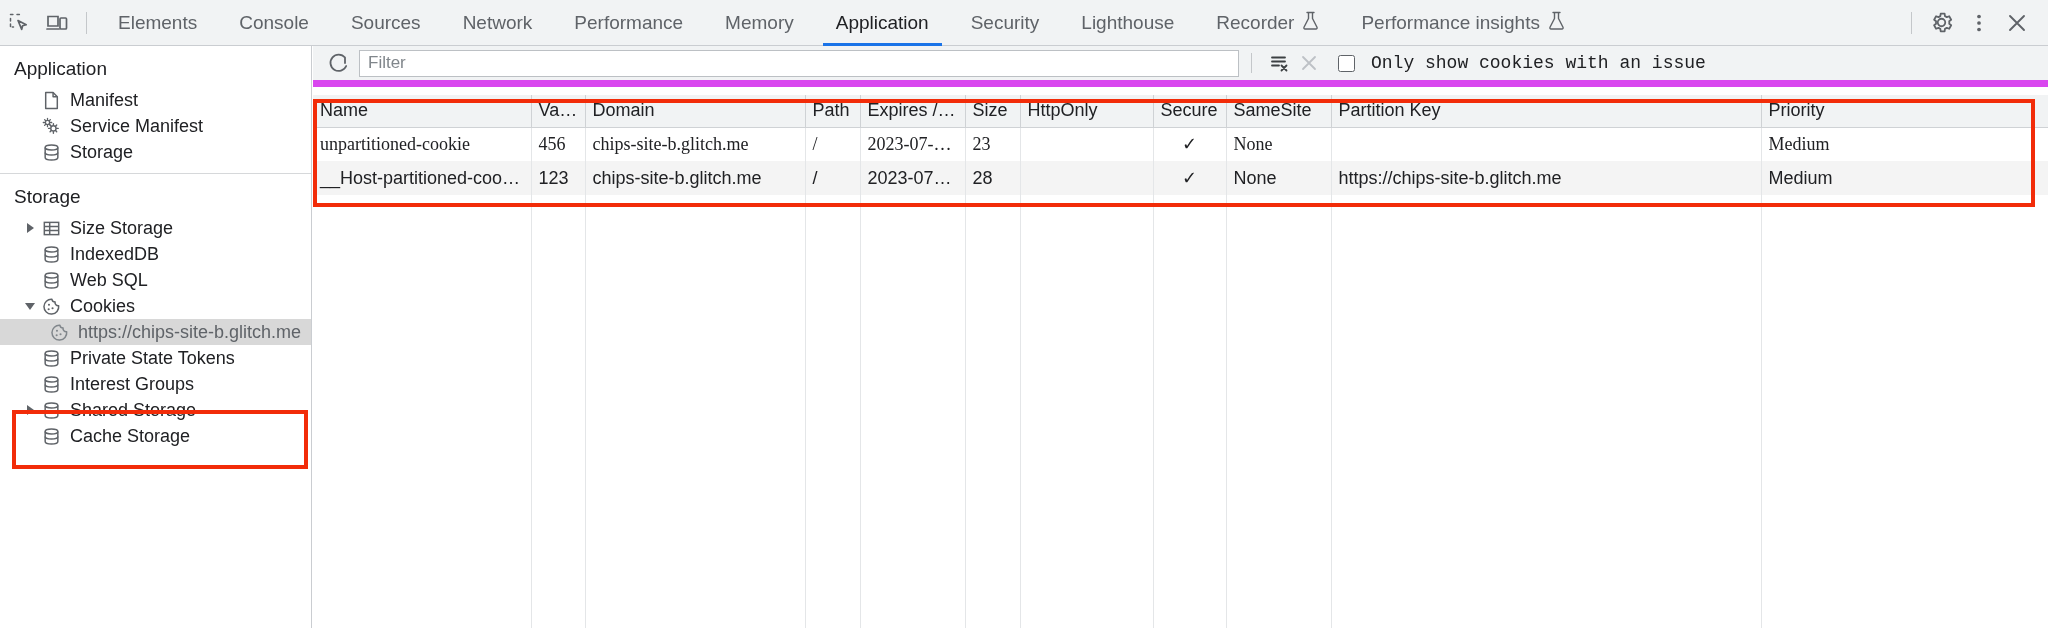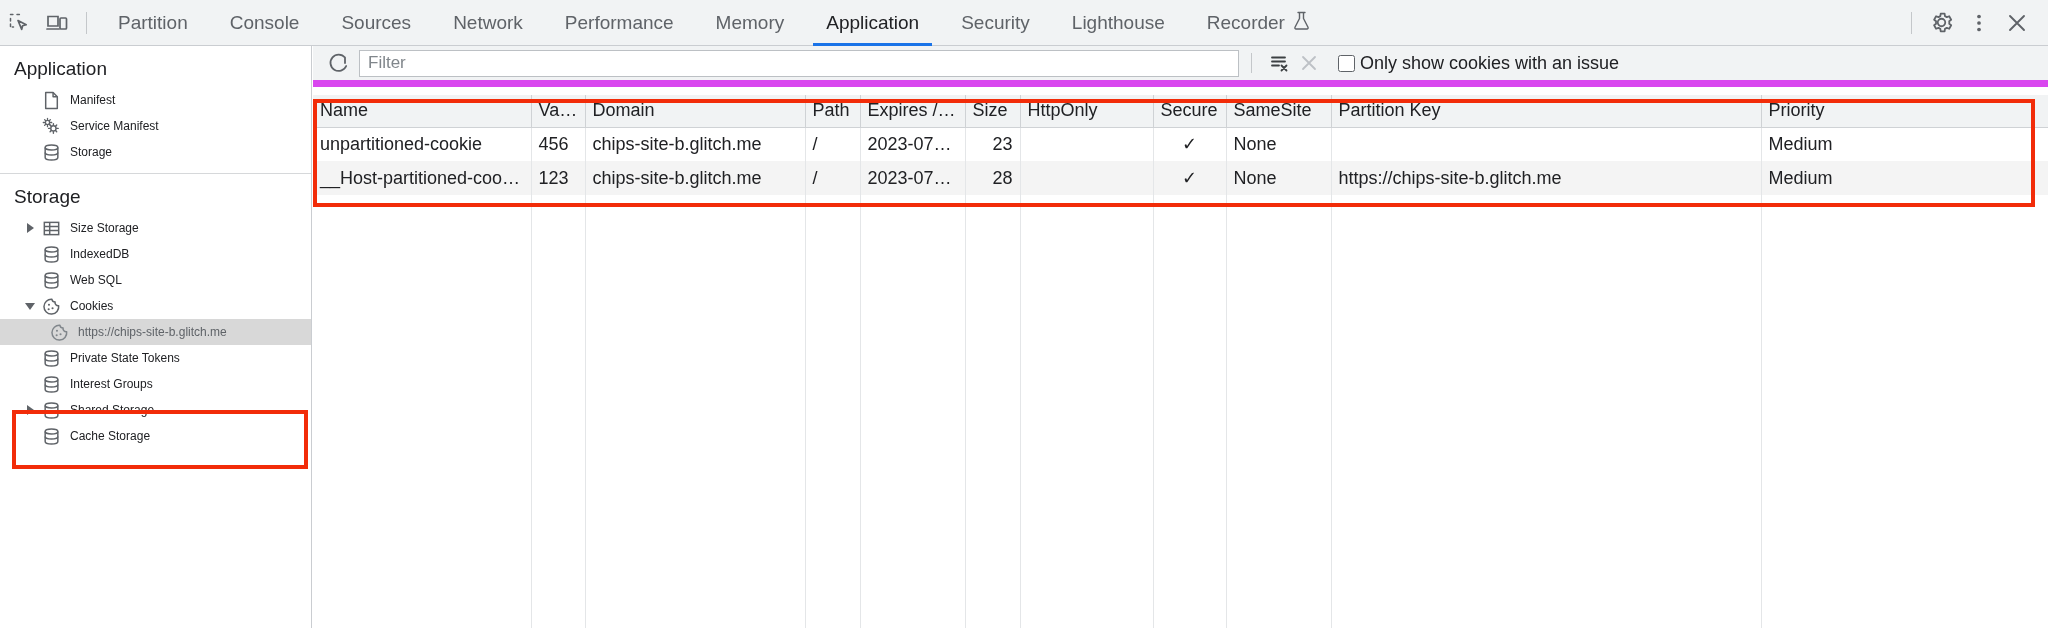--- a/index.html
+++ b/index.html
@@ -54,21 +54,21 @@
     overflow: hidden;
   }
   .side-group-title {
     font-size: 19px; color: #202124;
     padding: 12px 0 7px 14px;
   }
   .side-divider { height: 1px; background: #d6d8da; margin: 8px 0 0 0; }
   .side-item {
     height: 26px;
     display: flex; align-items: center;
-    font-size: 12px; color: #202124;
+    font-size: 18px; color: #202124;
     white-space: nowrap;
     padding-left: 22px;
   }
   .side-item.indented { padding-left: 46px; }
   .side-item.selected { background: #d8d8d8; }
   .twisty {
     width: 16px; flex: 0 0 16px;
     display: flex; align-items: center; justify-content: center;
   }
   .twisty.spacer { visibility: hidden; }
@@ -116,22 +116,22 @@
     font-family: "Liberation Sans", sans-serif;
     margin-left: 4px;
   }
   .filter-input::placeholder { color: #80868b; }
   .fb-sep { width: 1px; height: 20px; background: #c4c7ca; margin: 0 12px; flex: 0 0 auto; }
   .fb-icon {
     width: 30px; height: 30px; flex: 0 0 auto;
     display: flex; align-items: center; justify-content: center;
   }
   .checkbox-wrap {
-    display: flex; align-items: center; gap: 5px;
-    margin-left: 14px; white-space: nowrap;
+    display: flex; align-items: center; gap: 16px;
+    margin-left: 14px; white-space: nowrap; font-family: Liberation Mono, monospace;
   }
   .cbox {
     width: 17px; height: 17px;
     border: 1.6px solid #5f6368;
     border-radius: 2.5px; background: #fff;
     flex: 0 0 auto;
   }
   .cbox-label { font-size: 18px; color: #202124; }
 
   
@@ -157,23 +157,23 @@
     text-overflow: ellipsis;
   }
   table.cookies td {
     height: 34px;
     padding: 0 7px;
     border-right: 1px solid #e4e6e8;
     white-space: nowrap;
     overflow: hidden;
     text-overflow: ellipsis;
   }
-  table.cookies tr.row-odd td { background: #ffffff; }
+  table.cookies tr.row-odd td { background: #ffffff; font-family: Liberation Serif, serif; }
   table.cookies tr.row-even td { background: #f4f4f4; }
-  td.num { text-align: right; }
+  td.num { }
   td.ctr { text-align: center; }
   td.name-cell { padding-left: 26px; }
 
   
   .filler { position: absolute; left: 0; top: 100px; width: 1735px; height: 441px; }
   .filler .vline { position: absolute; top: 0; bottom: 0; width: 1px; background: #e4e6e8; }
 
   
   .redbox {
     position: absolute;
@@ -199,21 +199,21 @@
       <svg width="24" height="24" viewBox="0 0 24 24">
         <path d="M3 5.5h10v9.5H3z" fill="none" stroke="#5f6368" stroke-width="1.7"></path>
         <path d="M2 18h12" stroke="#5f6368" stroke-width="1.7" stroke-linecap="round"></path>
         <rect x="15" y="7" width="6.5" height="11" rx="1" fill="none" stroke="#5f6368" stroke-width="1.7"></rect>
       </svg>
     </div>
 
     <div class="tb-sep"></div>
 
     <div class="tab">
-      <span>Partition</span>
+      <span>Elements</span>
     </div>
     <div class="tab">
       <span>Console</span>
     </div>
     <div class="tab">
       <span>Sources</span>
     </div>
     <div class="tab">
       <span>Network</span>
     </div>
@@ -227,20 +227,29 @@
       <span>Application</span>
     </div>
     <div class="tab">
       <span>Security</span>
     </div>
     <div class="tab">
       <span>Lighthouse</span>
     </div>
     <div class="tab">
       <span>Recorder</span>
+      <span>
+        <svg width="17" height="19" viewBox="0 0 17 19">
+          <path d="M6.5 1.5v6L2 16.3c-.4.8.1 1.7 1 1.7h11c.9 0 1.4-.9 1-1.7L10.5 7.5v-6" fill="none" stroke="#5f6368" stroke-width="1.4" stroke-linejoin="round"></path>
+          <path d="M5 1.5h7" stroke="#5f6368" stroke-width="1.4" stroke-linecap="round"></path>
+        </svg>
+      </span>
+    </div>
+    <div class="tab">
+      <span>Performance insights</span>
       <span>
         <svg width="17" height="19" viewBox="0 0 17 19">
           <path d="M6.5 1.5v6L2 16.3c-.4.8.1 1.7 1 1.7h11c.9 0 1.4-.9 1-1.7L10.5 7.5v-6" fill="none" stroke="#5f6368" stroke-width="1.4" stroke-linejoin="round"></path>
           <path d="M5 1.5h7" stroke="#5f6368" stroke-width="1.4" stroke-linecap="round"></path>
         </svg>
       </span>
     </div>
 
     <div class="tb-right">
       <div class="tb-sep"></div>

